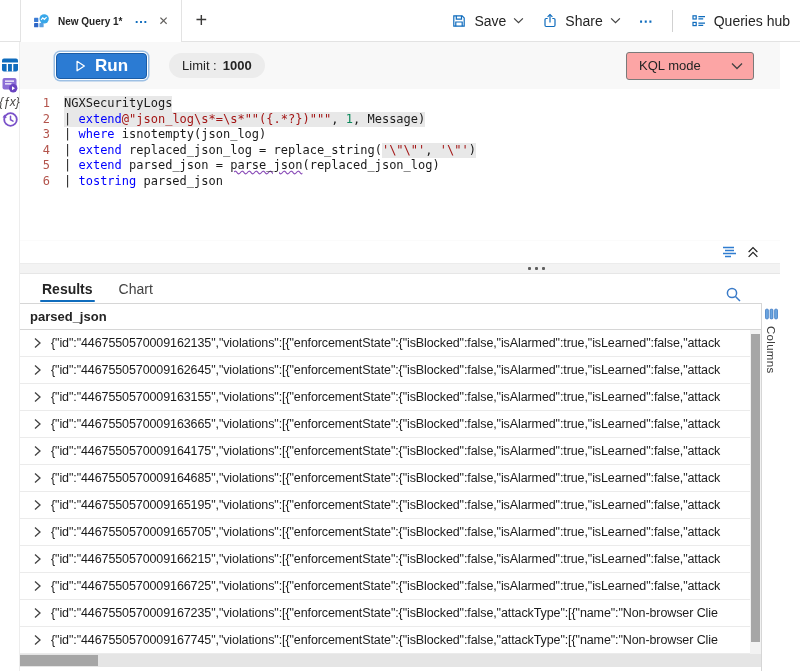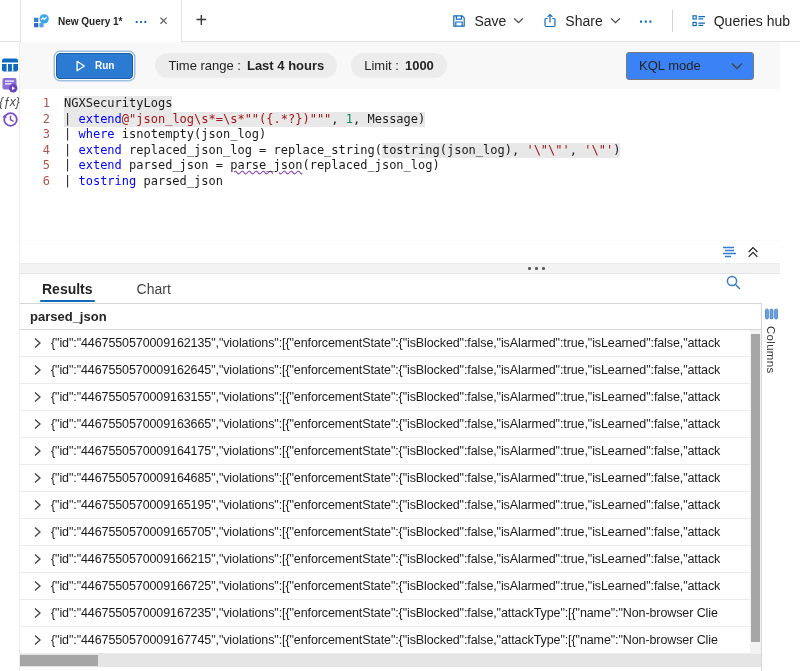--- a/index.html
+++ b/index.html
@@ -27,47 +27,47 @@
   
   .main{ display:flex; height:629px; }
   .sidebar{ width:20px; border-right:1px solid #ededed; display:flex; flex-direction:column; align-items:center;
     padding-top:13px; background:#fff; }
   .fx-label{ font-size:12px; color:#484644; font-style:italic; }
   .content{ position:relative; width:760px; }
 
   
   .toolbar{ height:47px; background:#f8f8f8; display:flex; align-items:center; padding:0 26px 0 36px; }
   .run-btn{ display:flex; align-items:center; gap:9px; height:26px; padding:0 18px; background:var(--run);
-    border:1px solid #1b5ca5; border-radius:4px; color:#fff; font-size:10px; font-weight:700;
+    border:1px solid #1b5ca5; border-radius:4px; color:#fff; font-size:17px; font-weight:700;
     box-shadow:0 0 0 1px #ffffff, 0 0 0 2.5px #9dc0e4; margin-right:22px; }
   .pill{ display:flex; align-items:center; height:25px; padding:0 13px; background:#ececec; border-radius:13px;
     font-size:13px; margin-right:14px; white-space:nowrap; }
   .pill .v{ font-weight:700; margin-left:6px; }
   .mode-select{ margin-left:auto; width:128px; height:28px; border:1px solid #7a7a7a; border-radius:3px;
-    background:#3b82f6; display:flex; align-items:center; justify-content:space-between; padding:0 10px 0 12px; font-size:13px; }
+    background:#fca5a5; display:flex; align-items:center; justify-content:space-between; padding:0 10px 0 12px; font-size:13px; }
 
   
   .editor{ height:152px; background:#fff; padding-top:7px; font-family:"DejaVu Sans Mono", monospace;
     font-size:12px; line-height:15.5px; border-bottom:1px solid #fbfbfb; }
   .code-line{ display:flex; white-space:pre; }
   .ln{ width:30px; text-align:right; color:var(--ln); flex:none; margin-right:14px; }
   .tok-kw{ color:var(--kw); } .tok-str{ color:var(--str); } .tok-num{ color:var(--num); } .tok-pl{ color:#1a1a1a; }
   .tok-sq{ color:#1a1a1a; text-decoration:underline; text-decoration-style:wavy; text-decoration-color:#8a4db8; }
   .hl{ background:#e8e8e8; }
 
   
   .editor-actions{ height:22px; display:flex; align-items:center; justify-content:flex-end; gap:8px; padding-right:20px; }
 
   
   .splitter{ height:11px; background:#f3f3f3; border-top:1px solid #ececec; border-bottom:1px solid #e6e6e6; position:relative; }
   .splitter-dots{ position:absolute; left:508px; top:3px; display:flex; gap:4px; }
   .splitter-dots i{ width:3px; height:3px; background:#5f5f5f; border-radius:1px; }
 
   
-  .results-tabs{ height:29px; display:flex; align-items:flex-start; padding-left:20px; gap:40px; }
+  .results-tabs{ height:29px; display:flex; align-items:flex-end; padding-left:20px; gap:22px; }
   .rtab{ position:relative; height:100%; display:flex; align-items:center; font-size:14px; color:#424242; padding:0 2px; }
   .rtab.active{ font-weight:700; color:#242424; }
   .rtab.active::after{ content:""; position:absolute; left:0; right:0; bottom:1px; height:2.5px;
     background:var(--accent); border-radius:2px; }
   .rtab-search{ margin-left:auto; margin-right:38px; }
 
   .grid-header{ height:27px; border-top:1px solid #d6d6d6; border-bottom:1px solid #d6d6d6;
     display:flex; align-items:center; padding-left:10px; font-size:13px; font-weight:700; }
 
   .rows{ height:324px; overflow:hidden; }
@@ -186,42 +186,38 @@
     <div class="toolbar">
       <button class="run-btn">
         <span class="icon">
           <svg width="11" height="12" viewBox="0 0 12 14" fill="none" stroke="#fff" stroke-width="1.5" stroke-linejoin="round">
               <path d="M2 1.5L10.5 7 2 12.5z"></path>
             </svg>
         </span>
         <span>Run</span>
       </button>
       <div class="pill">
-        <span>Time range :</span>
-        <span class="v">Last 4 hours</span>
-      </div>
-      <div class="pill">
         <span>Limit :</span>
         <span class="v">1000</span>
       </div>
       <div class="mode-select">
         <span>KQL mode</span>
         <span class="icon">
           <svg width="12" height="8" viewBox="0 0 12 8" fill="none" stroke="#424242" stroke-width="1.3">
               <path d="M1 1.5l5 5 5-5"></path>
             </svg>
         </span>
       </div>
     </div>
 
     <div class="editor" id="code-lines">
         <div class="code-line"><span class="ln">1</span><span class="tok-pl hl">NGXSecurityLogs</span></div>
         <div class="code-line"><span class="ln">2</span><span class="tok-pl hl">| </span><span class="tok-kw hl">extend</span><span class="tok-str hl">@"json_log\s*=\s*""({.*?})"""</span><span class="tok-pl hl">, </span><span class="tok-num hl">1</span><span class="tok-pl hl">, Message)</span></div>
         <div class="code-line"><span class="ln">3</span><span class="tok-pl">| </span><span class="tok-kw">where</span><span class="tok-pl"> isnotempty(json_log)</span></div>
-        <div class="code-line"><span class="ln">4</span><span class="tok-pl">| </span><span class="tok-kw">extend</span><span class="tok-pl"> replaced_json_log = replace_string(</span><span class="tok-pl hl">tostring(json_log), </span><span class="tok-str hl">'\"\"'</span><span class="tok-pl hl">, </span><span class="tok-str hl">'\"'</span><span class="tok-pl hl">)</span></div>
+        <div class="code-line"><span class="ln">4</span><span class="tok-pl">| </span><span class="tok-kw">extend</span><span class="tok-pl"> replaced_json_log = replace_string(</span><span class="tok-str hl">'\"\"'</span><span class="tok-pl hl">, </span><span class="tok-str hl">'\"'</span><span class="tok-pl hl">)</span></div>
         <div class="code-line"><span class="ln">5</span><span class="tok-pl">| </span><span class="tok-kw">extend</span><span class="tok-pl"> parsed_json = </span><span class="tok-sq">parse_json</span><span class="tok-pl">(replaced_json_log)</span></div>
         <div class="code-line"><span class="ln">6</span><span class="tok-pl">| </span><span class="tok-kw">tostring</span><span class="tok-pl"> parsed_json</span></div>
       </div>
 
     <div class="editor-actions">
       <span class="icon">
         <svg width="16" height="14" viewBox="0 0 16 14" fill="none" stroke="#2f7cd0" stroke-width="1.5">
           <path d="M1 2.5h11M3 5.5h9M1 8.5h13M3 11.5h6"></path>
         </svg>
       </span>

